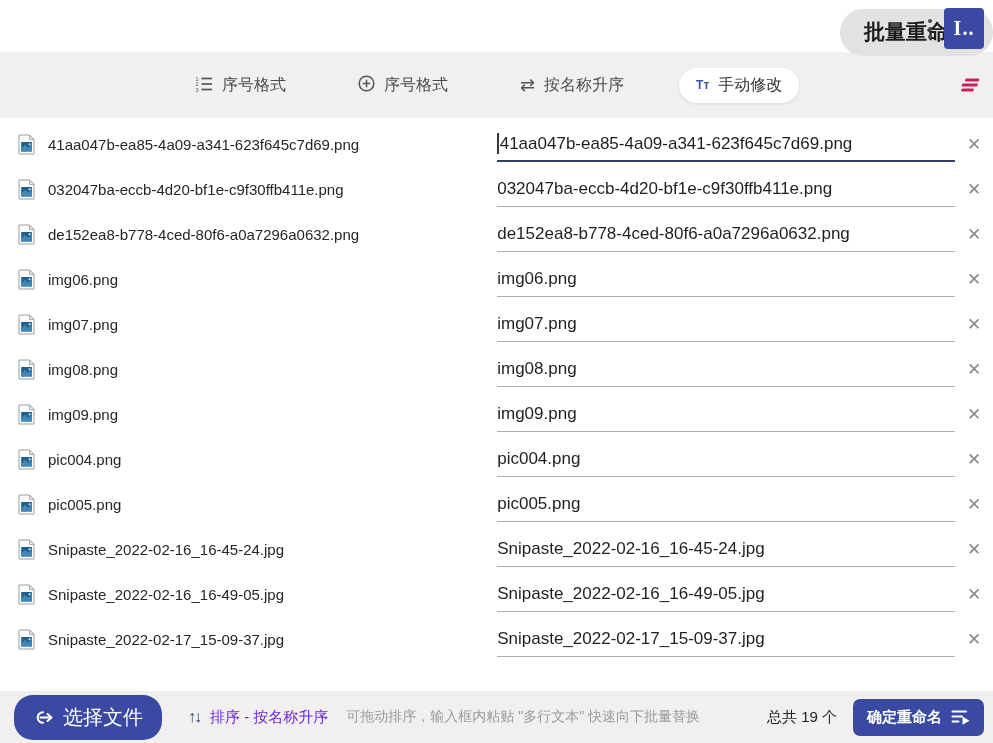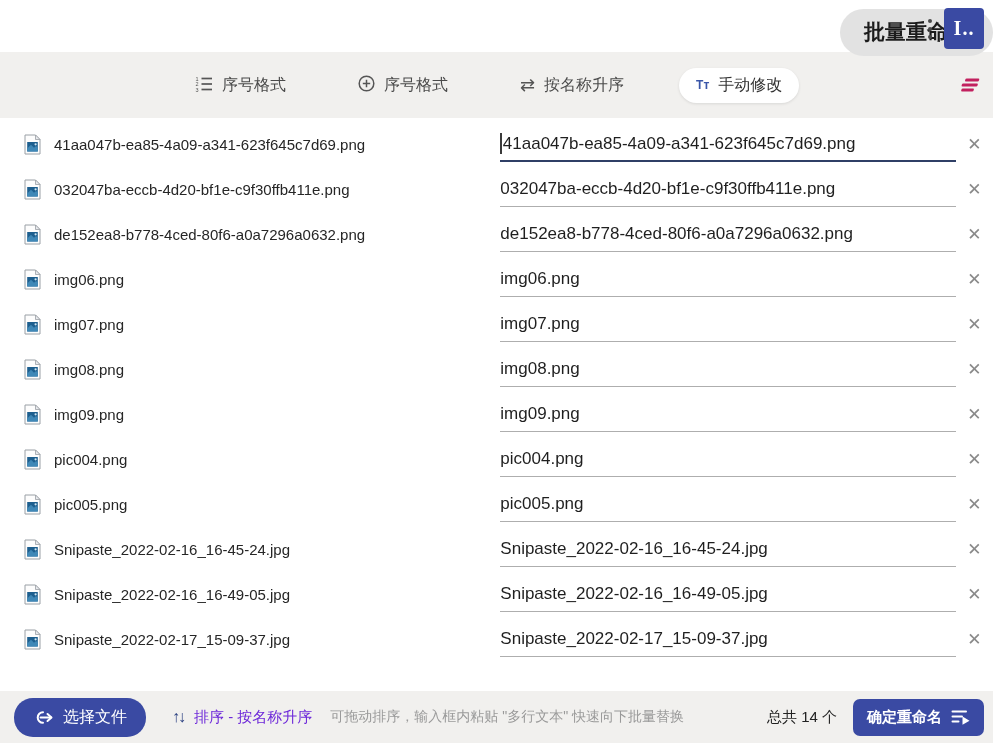--- a/index.html
+++ b/index.html
@@ -22,37 +22,37 @@
   .tabbar { height:66px; background:#f1f0ee; display:flex; align-items:center; padding-left:178px; }
   .tab { display:flex; align-items:center; gap:9px; padding:7px 17px; border-radius:19px;
     font-size:16px; color:#4b4b4b; cursor:pointer; margin-right:38px; white-space:nowrap; }
   .tab.active { background:#fff; color:#333; box-shadow:0 1px 3px rgba(0,0,0,.10); }
   .tab .glyph { font-size:18px; line-height:1; color:#555; }
   .tt-icon { color:#3a56a8; font-weight:700; font-size:12px; letter-spacing:0; }
   .filter-icon { margin-left:auto; margin-right:12px; cursor:pointer; display:flex; }
 
   
   .list { padding-top:4px; }
-  .row { display:flex; align-items:center; height:45px; padding-left:24px; }
+  .row { display:flex; align-items:center; height:45px; padding-left:18px; }
   .file-icon { width:17px; height:21px; margin-right:13px; flex:none; display:flex; }
   .fname { width:453px; font-size:15px; color:#262626; white-space:nowrap; overflow:hidden; }
   .input-box { width:462px; height:34px; display:flex; align-items:center;
     border-bottom:1px solid #aeaeae; font-size:17px; color:#1f1f1f; white-space:nowrap;
     cursor:text; overflow:hidden; }
   .row.focused .input-box { border-bottom:2px solid #2f3f66; }
   .caret { display:none; }
   .row.focused .caret { display:inline-block; width:1.5px; height:21px; background:#3a3a3a; margin-right:1px; }
   .close { width:38px; text-align:center; font-size:17px; color:#8a8a8a; cursor:pointer; user-select:none; }
 
   
   .bottombar { position:absolute; left:0; bottom:0; width:993px; height:52px; background:#f1f0ee;
     display:flex; align-items:center; padding:0 9px 0 14px; }
   .btn { border:none; color:#fff; background:#3a4aa3; display:flex; align-items:center;
     gap:9px; cursor:pointer; font-family:inherit; }
-  .btn-select { border-radius:19px; padding:9px 19px; font-size:16px; }
+  .btn-select { border-radius:19px; padding:9px 19px; font-size:20px; }
   .btn-confirm { border-radius:7px; padding:9px 14px; font-size:15px; font-weight:600; margin-left:16px;align-items:center; }
   .sort-arrows { margin-left:26px; color:#2e4382; font-size:16px; font-weight:700; letter-spacing:-2px; }
   .sort-label { margin-left:10px; font-size:15px; color:#6d28d9; cursor:pointer; }
   .hint { margin-left:18px; font-size:14px; color:#9a9a9a; white-space:nowrap; }
   .total { margin-left:auto; font-size:15px; color:#222; white-space:nowrap; }
 </style>
 </head>
 <body>
 
 <div class="app">
@@ -340,21 +340,21 @@
           <path d="M10 2.2 A5.3 5.3 0 1 0 10 12.8" fill="none" stroke="#fff" stroke-width="2" stroke-linecap="round"></path>
           <path d="M7.5 7.5 H18" stroke="#fff" stroke-width="2" stroke-linecap="round"></path>
           <path d="M14.5 4 L18.5 7.5 L14.5 11" fill="none" stroke="#fff" stroke-width="2" stroke-linecap="round" stroke-linejoin="round"></path>
         </svg>
       </span>
       <span>选择文件</span>
     </button>
     <span class="sort-arrows">↑↓</span>
     <span class="sort-label">排序 - 按名称升序</span>
     <span class="hint">可拖动排序，输入框内粘贴 "多行文本" 快速向下批量替换</span>
-    <span class="total">总共 14 个</span>
+    <span class="total">总共 19 个</span>
     <button class="btn btn-confirm">
       <span>确定重命名</span>
       <span style="display:flex;">
         <svg width="19" height="16" viewBox="0 0 19 16">
           <g stroke="#fff" stroke-width="2" stroke-linecap="round">
             <line x1="1.5" y1="2.5" x2="15" y2="2.5"></line>
             <line x1="1.5" y1="7.5" x2="11" y2="7.5"></line>
             <line x1="1.5" y1="12.5" x2="7.5" y2="12.5"></line>
           </g>
           <path d="M11.5 7.5 L18.5 11.7 L11.5 15.8 Z" fill="#fff"></path>

